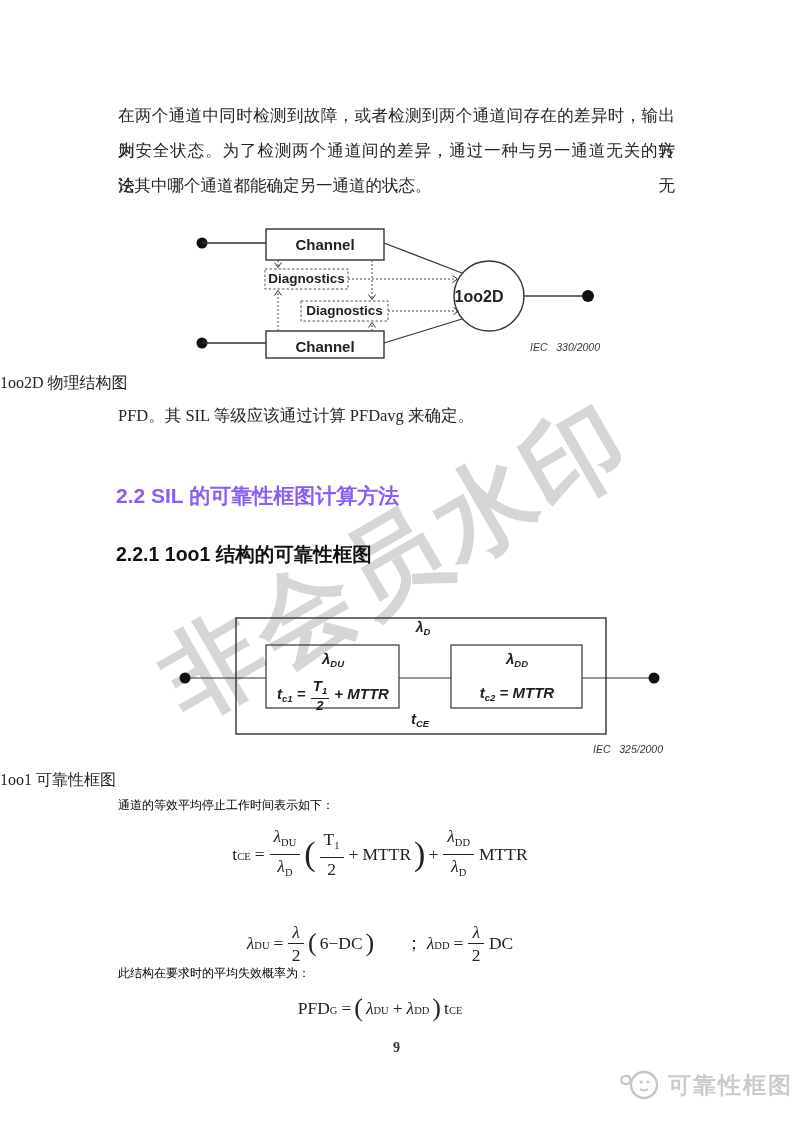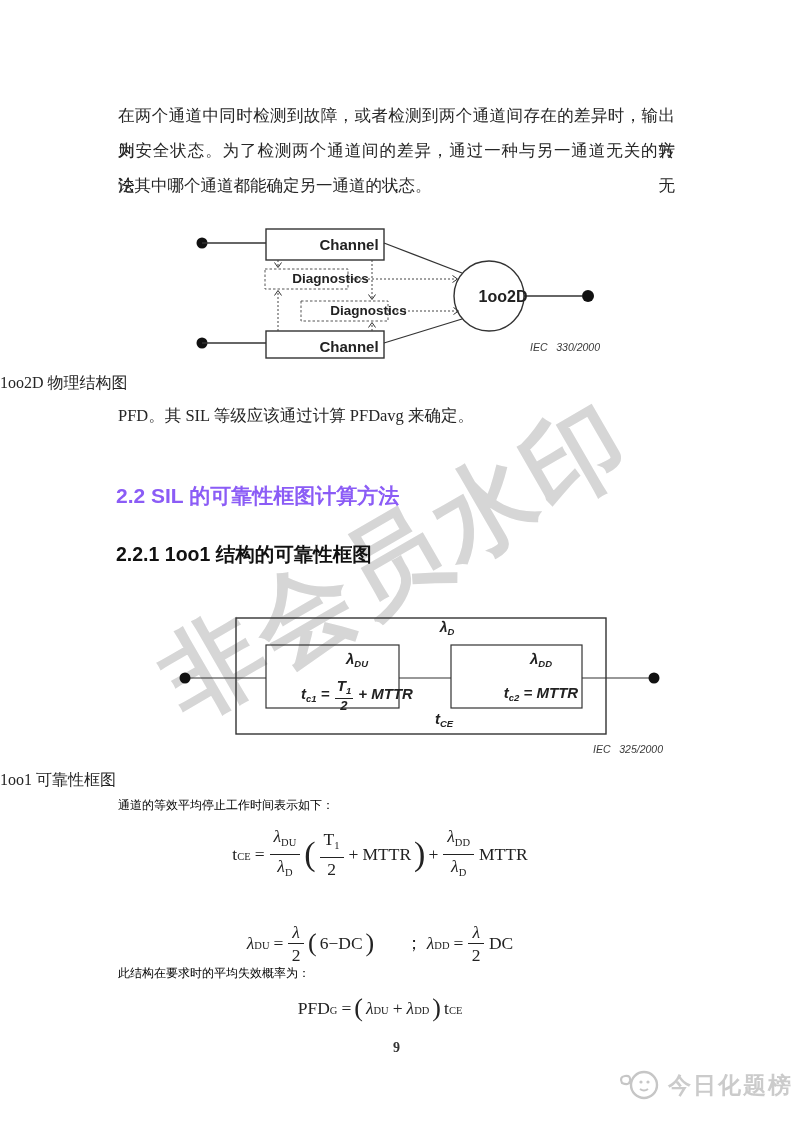--- a/index.html
+++ b/index.html
@@ -19,21 +19,21 @@
   .h1{position:absolute;left:116px;z-index:1;font-family:"Liberation Sans",sans-serif;
       font-weight:700;font-size:21px;color:#8b5cf6;white-space:nowrap;}
   .h2{position:absolute;left:116px;z-index:1;font-family:"Liberation Sans",sans-serif;
       font-weight:700;font-size:19.5px;color:#111;white-space:nowrap;text-align:center;}
   .caption{position:absolute;left:0;width:760px;text-align:left;font-size:16px;
       color:#262626;z-index:1;}
   .tline{position:absolute;left:118px;font-size:12px;color:#000000;z-index:1;white-space:nowrap;}
   
   .figsvg{position:absolute;z-index:1;}
   .dlabel{position:absolute;z-index:2;font-family:"Liberation Sans",sans-serif;
-      font-weight:700;color:#222;text-align:center;white-space:nowrap;margin-left:24px;}
+      font-weight:700;color:#222;text-align:center;white-space:nowrap;}
   .iec{position:absolute;z-index:2;font-family:"Liberation Sans",sans-serif;
       font-style:italic;font-size:10.5px;color:#3a3a3a;white-space:pre;}
   .bitalic{font-style:italic;}
   .dsub{font-size:9.5px;vertical-align:-3px;}
   .minifrac{display:inline-block;text-align:center;vertical-align:middle;margin:0 1px;}
   .minifrac .mfn{display:block;border-bottom:1.5px solid #222;padding:0 2px 0;line-height:15px;}
   .minifrac .mfd{display:block;line-height:14px;font-size:13px;}
   .boxrow{line-height:20px;}
   
   .formula{position:absolute;left:0;width:760px;display:flex;justify-content:center;
@@ -237,16 +237,16 @@
   <div class="pageno">9</div>
 
   <div class="logo">
     <svg width="44" height="40" viewBox="0 0 44 40">
       <path d="M4,18 q-3,-6 3,-7 q6,-1 5,5 q-1,5 -8,2 z" fill="none" stroke="#c6c6c6" stroke-width="2.2"></path>
       <circle cx="26" cy="20" r="13" fill="none" stroke="#c6c6c6" stroke-width="2.4"></circle>
       <circle cx="23" cy="17" r="1.6" fill="#c6c6c6"></circle>
       <circle cx="30" cy="17" r="1.6" fill="#c6c6c6"></circle>
       <path d="M22,24 q4,3 8,0" fill="none" stroke="#c6c6c6" stroke-width="2"></path>
     </svg>
-    <span class="logo-text">今日化题榜</span>
+    <span class="logo-text">可靠性框图</span>
   </div>
 
 </div>
 
 </body></html>

